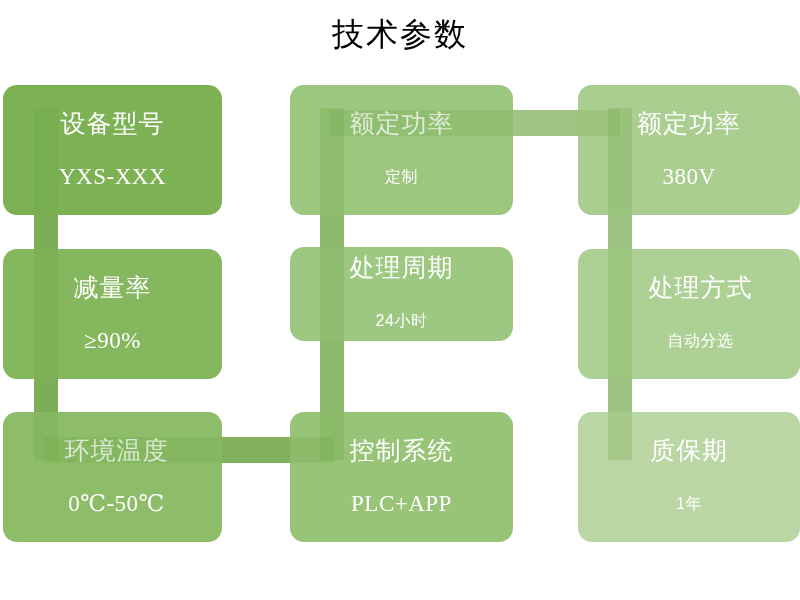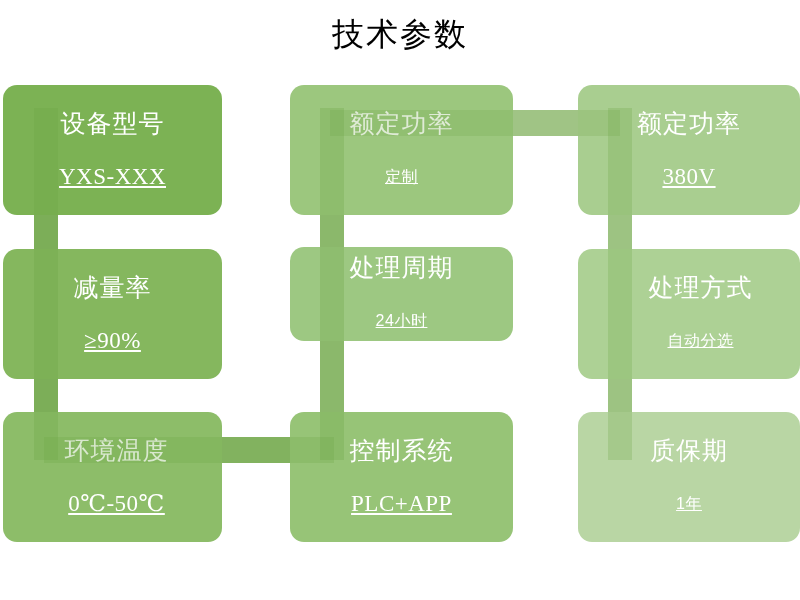--- a/index.html
+++ b/index.html
@@ -66,21 +66,20 @@
     letter-spacing: 1px;
     white-space: nowrap;
   }
   .card .card-value {
     font-size: 23px;
     line-height: 34px;
     margin-top: 20px;
     font-family: "Liberation Serif", "DejaVu Serif", serif;
     letter-spacing: 0.5px;
     white-space: nowrap;
-    text-decoration: underline;
   }
   
   .card .card-value.cjk {
     font-family: "Liberation Sans", "DejaVu Sans", sans-serif;
     font-size: 16px;
   }
 </style>
 </head>
 <body style="background: rgb(255, 255, 255);">
 

